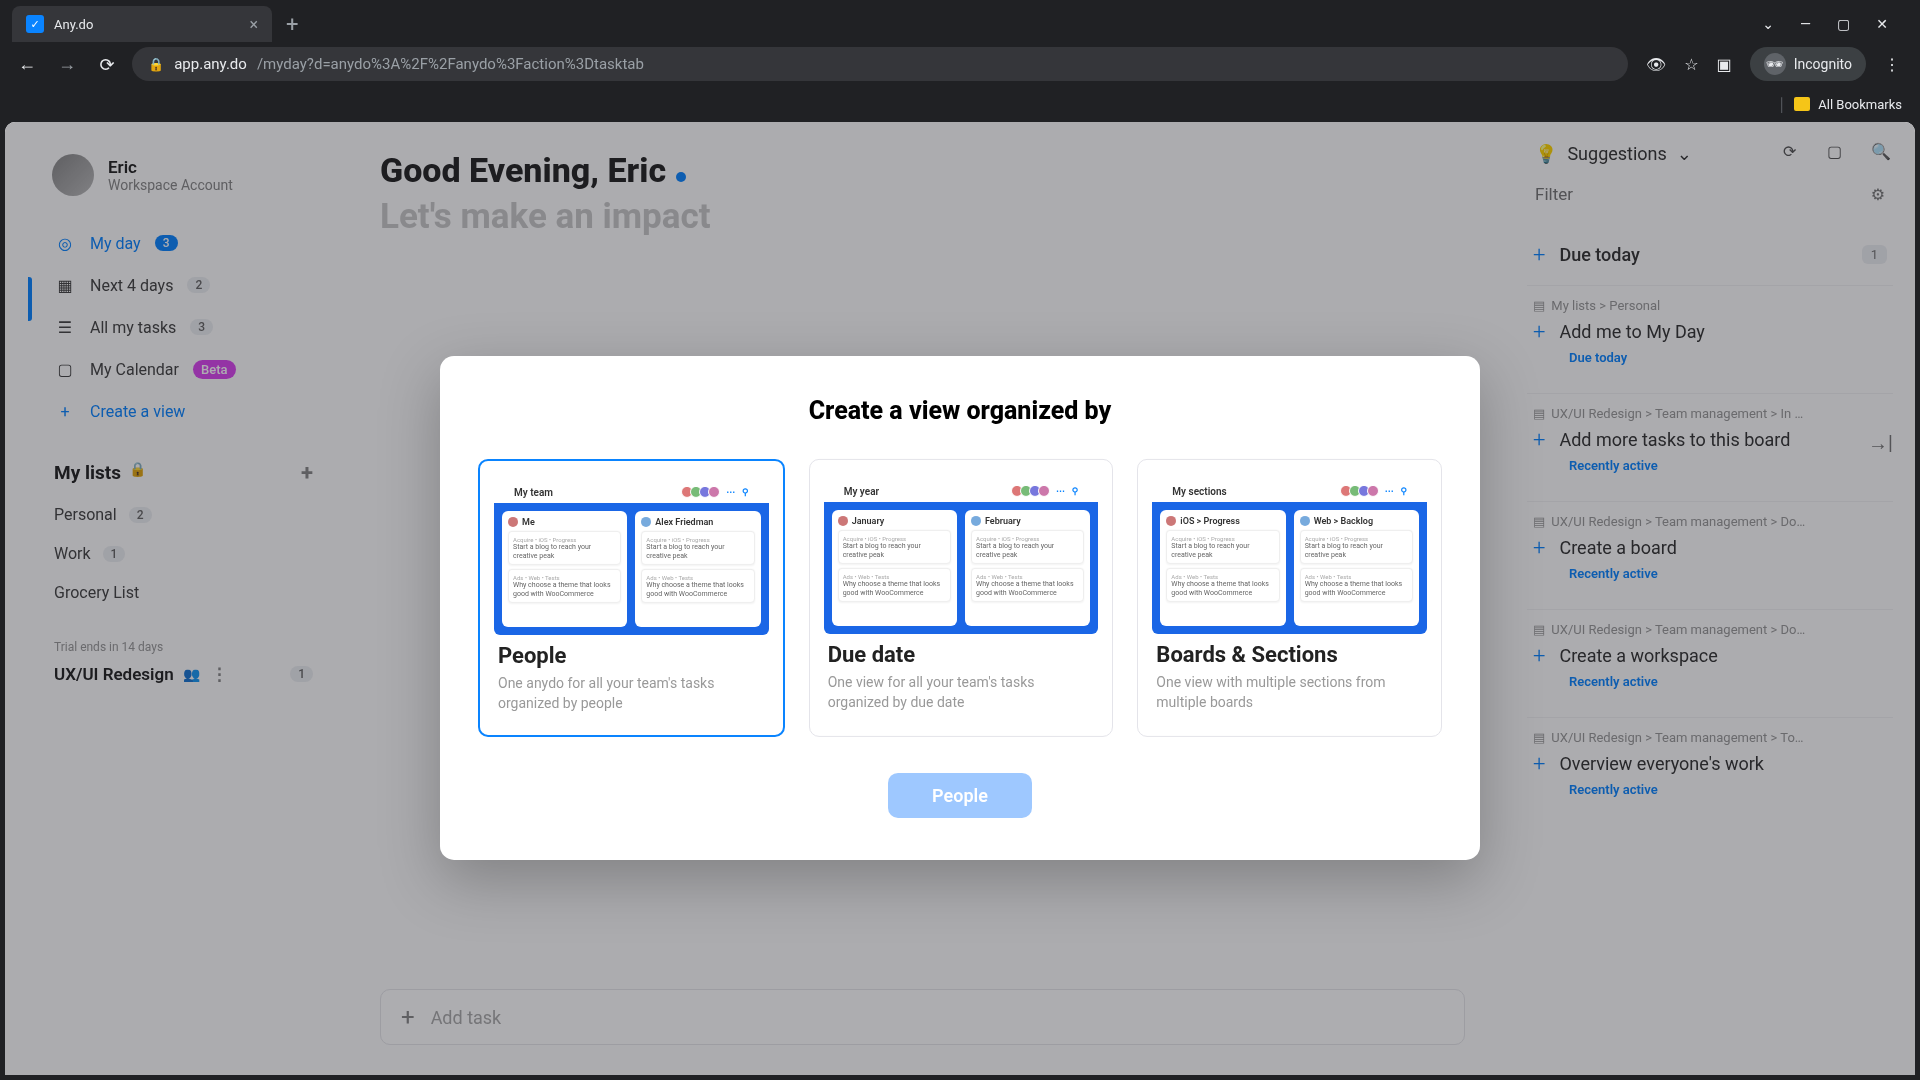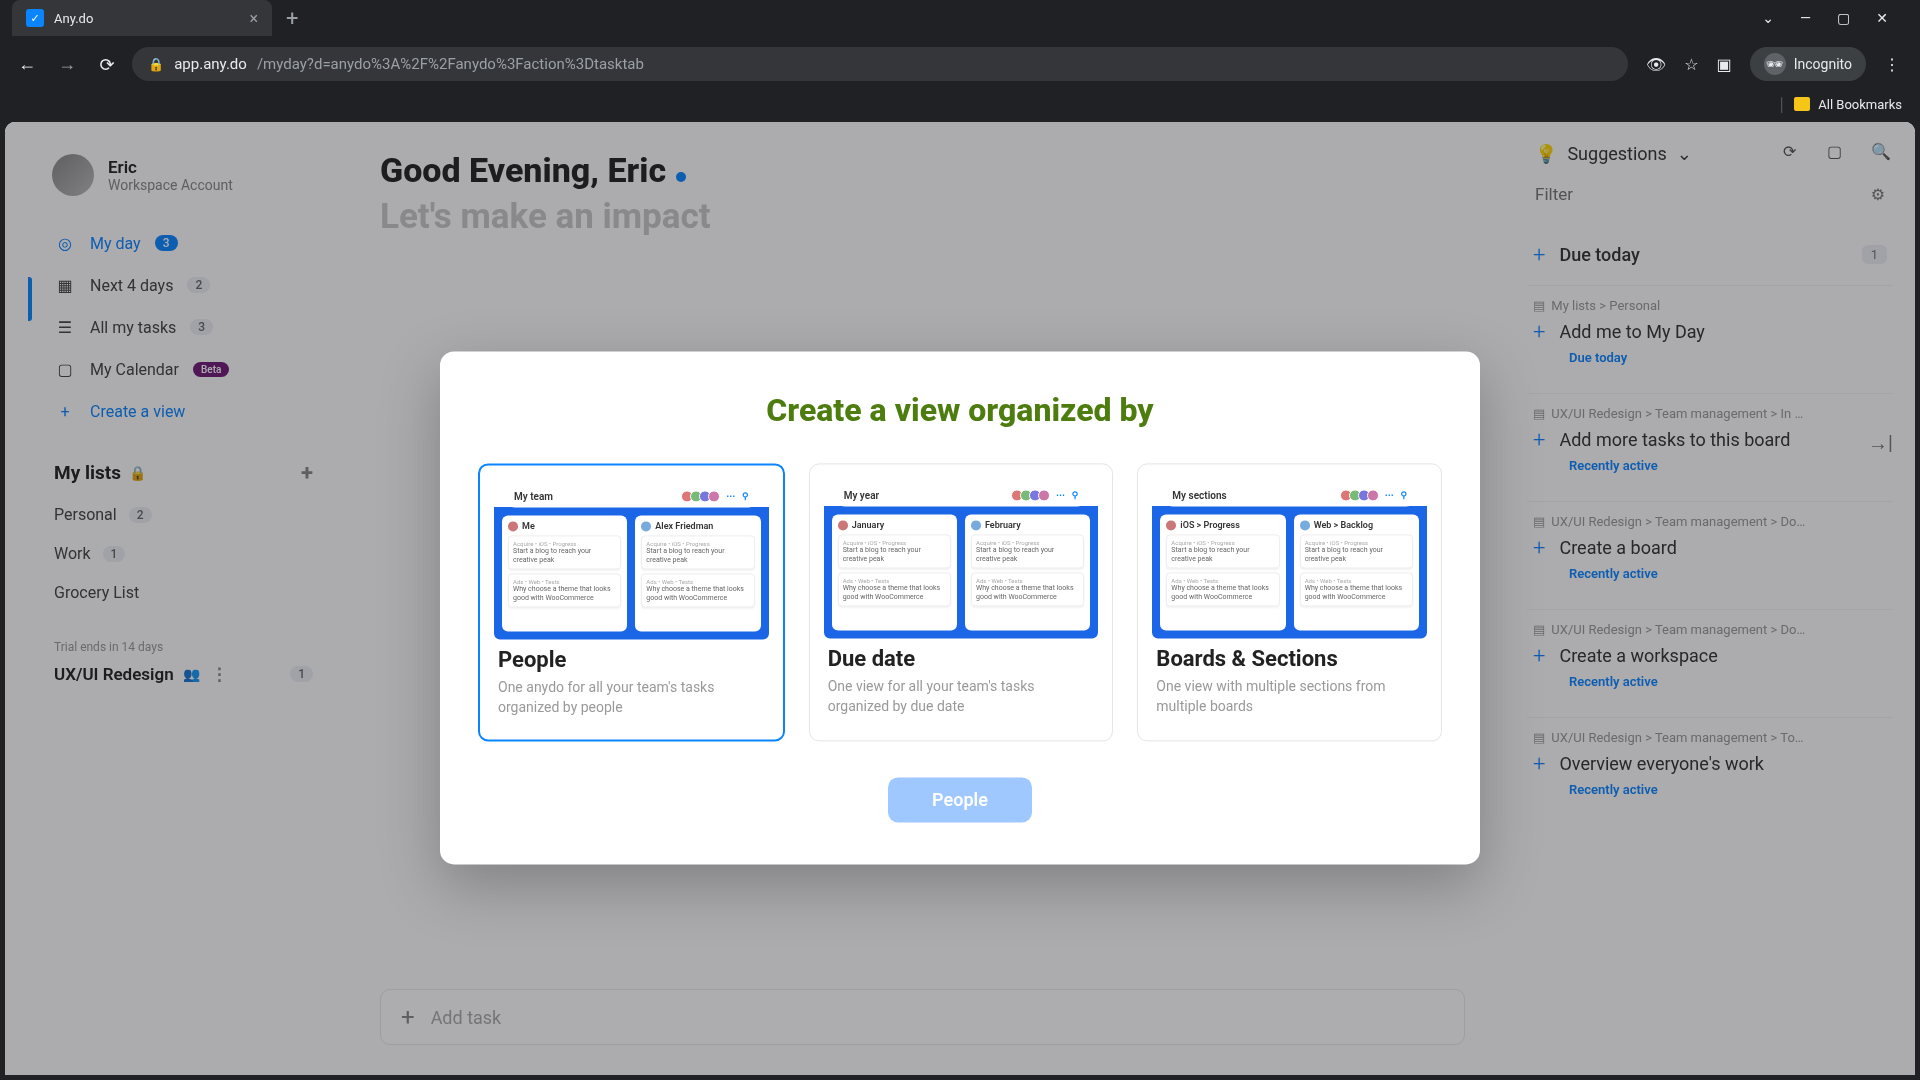--- a/index.html
+++ b/index.html
@@ -1,20 +1,20 @@
 <!DOCTYPE html>
 <html><head>
 <meta charset="utf-8">
 <style>
 * { box-sizing: border-box; margin: 0; padding: 0; font-family: -apple-system, BlinkMacSystemFont, 'Segoe UI', Roboto, sans-serif; }
 body { width: 1920px; height: 1080px; overflow: hidden; background: #202124; display: flex; flex-direction: column; }
 
 
 .browser-chrome { background: #202124; display: flex; flex-direction: column; }
-.tab-strip { height: 42px; display: flex; padding: 0 12px; }
+.tab-strip { height: 42px; display: flex; align-items: flex-end; padding: 0 12px; }
 .tab { background: #35363a; height: 36px; border-radius: 8px 8px 0 0; padding: 0 14px; display: flex; align-items: center; gap: 10px; min-width: 260px; color: #e8eaed; font-size: 13px; }
 .tab .favicon { width: 18px; height: 18px; background: #0a84ff; border-radius: 3px; display:flex;align-items:center;justify-content:center;}
 .tab .favicon::after{content:"✓";color:#fff;font-size:11px;}
 .tab .close { margin-left: auto; color: #9aa0a6; font-size: 16px; cursor:pointer;}
 .new-tab { color: #9aa0a6; font-size: 22px; padding: 0 14px; height:36px;display:flex;align-items:center;cursor:pointer;}
 .window-controls { margin-left: auto; display: flex; gap: 26px; padding-right: 20px; color: #e8eaed; height:36px;align-items:center;}
 .window-controls span { cursor:pointer; font-size:14px;}
 .addr-bar { height: 44px; display: flex; align-items: center; gap: 10px; padding: 0 12px; }
 .nav-btn { color: #9aa0a6; font-size:18px; width:30px;text-align:center;cursor:pointer;}
 .nav-btn.active{color:#e8eaed;}
@@ -38,21 +38,21 @@
 .sidebar::before{content:"";position:absolute;left:0;top:155px;bottom:auto;width:4px;height:44px;background:#0a84ff;border-radius:0 3px 3px 0;}
 .user-row{display:flex;align-items:center;gap:14px;padding:8px 12px;margin-bottom:18px;}
 .avatar{width:42px;height:42px;border-radius:50%;background:linear-gradient(135deg,#888,#bbb);}
 .user-row .name{font-weight:600;font-size:17px;color:#222;}
 .user-row .acct{font-size:14px;color:#888;}
 .nav-item{display:flex;align-items:center;gap:14px;padding:10px 14px;border-radius:8px;font-size:16px;color:#444;cursor:pointer;}
 .nav-item.active{color:#0a84ff;}
 .nav-item .nicon{width:22px;height:22px;display:flex;align-items:center;justify-content:center;color:inherit;}
 .badge{background:#eceef1;color:#666;border-radius:10px;padding:1px 8px;font-size:12px;font-weight:500;}
 .badge.blue{background:#0a84ff;color:#fff;}
-.badge.beta{background:#701a75;color:#fff;font-size:10px;padding:2px 8px;}
+.badge.beta{background:#d946ef;color:#fff;font-size:13px;padding:2px 8px;}
 .create-view{color:#0a84ff;}
 .section-head{display:flex;align-items:center;justify-content:space-between;padding:28px 14px 10px;font-weight:700;font-size:19px;color:#222;}
 .section-head .lock{color:#bbb;font-size:14px;}
 .section-head .plus{color:#888;font-size:22px;cursor:pointer;}
 .list-item{display:flex;align-items:center;gap:12px;padding:10px 14px;font-size:16px;color:#444;cursor:pointer;}
 .trial{font-size:12px;color:#999;padding:28px 14px 6px;}
 .ws-item{display:flex;align-items:center;gap:10px;padding:4px 14px;font-size:17px;font-weight:600;color:#222;}
 .ws-item .share{color:#aaa;font-size:14px;}
 .ws-item .more{color:#888;cursor:pointer;}
 
@@ -80,21 +80,21 @@
 .sitem{padding:12px 6px 18px;border-top:1px solid #f1f1f3;margin-top:10px;}
 .sitem .crumb{font-size:13px;color:#999;display:flex;align-items:center;gap:6px;margin-bottom:6px;}
 .sitem .row{display:flex;align-items:center;gap:14px;}
 .sitem .row .plus{color:#0a84ff;font-size:22px;font-weight:300;}
 .sitem .row .label{font-size:18px;color:#333;}
 .sitem .meta{font-size:13px;color:#0a84ff;font-weight:600;margin-top:6px;margin-left:36px;}
 .arrow-out{position:absolute;right:0;top:50%;transform:translateY(-50%);color:#777;font-size:20px;}
 
 
 .modal{position:absolute;z-index:10;background:#fff;border-radius:14px;box-shadow:0 20px 60px rgba(0,0,0,0.25);width:1040px;left:50%;top:51%;transform:translate(-50%,-50%);padding:40px 38px 42px;}
-.modal h2{text-align:center;font-size:32px;font-weight:800;color:#4d7c0f;margin-bottom:34px;}
+.modal h2{text-align:center;font-size:25px;font-weight:800;color:#000000;margin-bottom:34px;}
 .cards{display:flex;gap:24px;justify-content:center;}
 .card{flex:1;border:1px solid #e4e4ea;border-radius:10px;padding:14px 14px 22px;cursor:pointer;}
 .card.selected{border:2px solid #0a84ff;}
 .card .preview{height:160px;border-radius:6px;background:linear-gradient(180deg,#fff 0,#fff 28px,#1a66e6 28px,#1a66e6 100%);position:relative;overflow:hidden;margin-bottom:8px;}
 .preview .ptab{position:absolute;top:6px;left:10px;right:10px;height:22px;background:#fff;border-radius:12px;display:flex;align-items:center;padding:0 10px;font-size:10px;color:#333;font-weight:600;gap:6px;}
 .preview .ptab .dots{display:flex;gap:-4px;}
 .preview .ptab .dots span{width:12px;height:12px;border-radius:50%;background:#d77;margin-left:-3px;border:1.5px solid #fff;}
 .preview .ptab .dots span:nth-child(2){background:#7b7;}
 .preview .ptab .dots span:nth-child(3){background:#77d;}
 .preview .ptab .dots span:nth-child(4){background:#c7a;}
@@ -183,21 +183,21 @@
         <span class="nicon">▢</span>
         <span>My Calendar</span>
         <span class="badge beta">Beta</span>
       </div>
       <div class="nav-item create-view">
         <span class="nicon">+</span>
         <span>Create a view</span>
       </div>
 
       <div class="section-head">
-        <span style="display:flex;align-items:center;gap:8px;">
+        <span style="display:flex;align-items:flex-start;gap:8px;">
           <span>My lists</span>
           <span class="lock">🔒</span>
         </span>
         <span class="plus">+</span>
       </div>
       <div class="list-item">
         <span>Personal</span>
         <span class="badge">2</span>
       </div>
       <div class="list-item">

